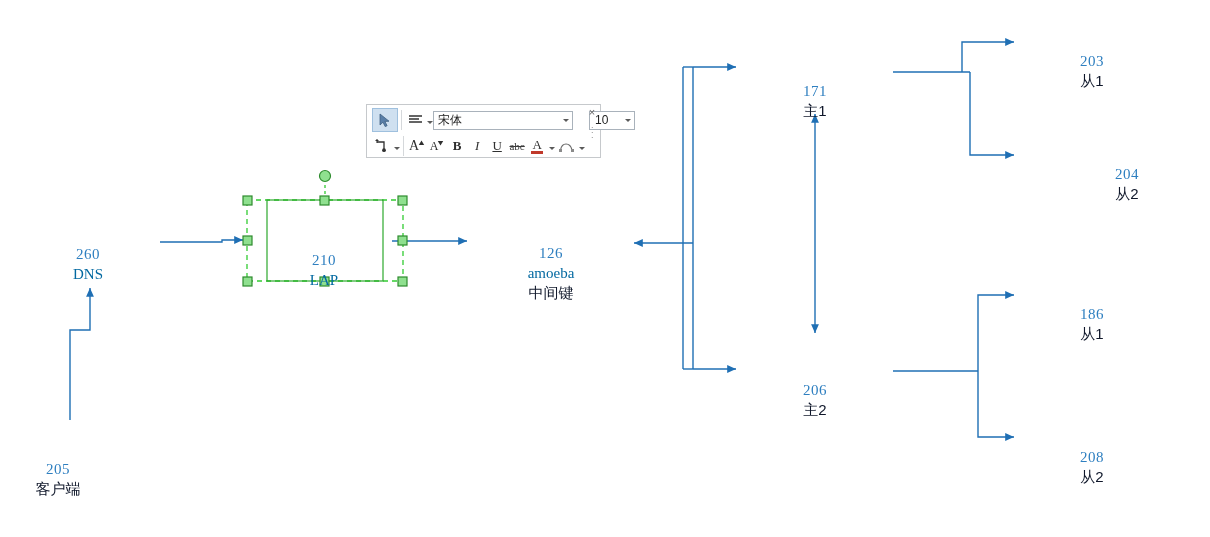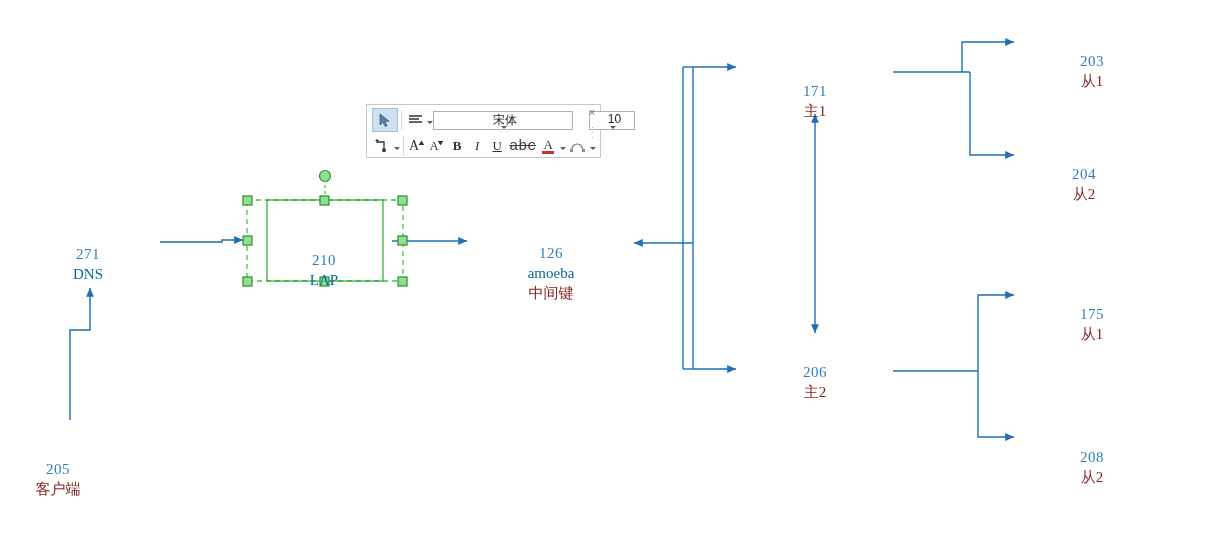--- a/index.html
+++ b/index.html
@@ -27,23 +27,23 @@
     position: absolute;
     text-align: center;
     font-family: "Liberation Serif", "DejaVu Serif", serif;
     font-size: 15px;
     line-height: 20px;
     color: #1F6FB4;
     white-space: nowrap;
     user-select: none;
   }
   .node-label .cjk {
-    font-family: Liberation Serif, serif;
+    font-family: Liberation Sans, sans-serif;
     font-size: 15px;
-    color: #7f1d1d;
+    color: #0f172a;
   }
   .node-label .num { color: #2E7FC0; letter-spacing: .5px; margin-top: 31px; }
   .node-label .lat { color: #0369a1; }
 
   
   #mini-toolbar {
     position: absolute;
     left: 366px;
     top: 104px;
     width: 235px;
@@ -97,21 +97,20 @@
   }
   .tb-combo {
     height: 19px;
     border: 1px solid #a9b2bb;
     background: #fff;
     display: flex;
     align-items: center;
     box-sizing: border-box;
     font-size: 12px;
     color: #222;
-    flex-direction: column;
   }
   .tb-combo .val {
     flex: 1;
     padding-left: 4px;
     overflow: hidden;
     white-space: nowrap;
     font-family: "DejaVu Sans", sans-serif;
   }
   .tb-combo .val.num { font-family: "Liberation Sans", sans-serif; padding-left:5px;}
   .tb-combo .arrow {
@@ -142,21 +141,21 @@
     width: 3px;
     color: #8a8a8a;
     font-size: 9px;
     line-height: 5px;
     letter-spacing: 0;
   }
   .tb-dots span { display:block; }
   .g-bold { font-weight: bold; font-family: "Liberation Serif", serif; font-size: 13px;}
   .g-ital { font-style: italic; font-family: "Liberation Serif", serif; font-size: 13px;}
   .g-und  { text-decoration: underline; font-family: "Liberation Serif", serif; font-size: 13px;}
-  .g-strike { text-decoration: line-through; font-size: 15px; color:#3a3a3a; font-family:Liberation Mono, monospace;}
+  .g-strike { text-decoration: line-through; font-size: 11px; color:#3a3a3a; font-family:Liberation Serif, serif;}
   .g-A-big { font-size: 14px; font-family:"Liberation Serif",serif;}
   .g-A-sm  { font-size: 12px; font-family:"Liberation Serif",serif;}
   .fontcolor-A {
     font-family: "Liberation Serif", serif;
     font-size: 13px;
     border-bottom: 3px solid #c0392b;
     line-height: 13px;
     padding: 0 1px;
   }
 </style>
@@ -224,21 +223,21 @@
       <rect x="243" y="236" width="9" height="9"></rect>
       <rect x="398" y="236" width="9" height="9"></rect>
       <rect x="243" y="277" width="9" height="9"></rect>
       <rect x="320" y="277" width="9" height="9"></rect>
       <rect x="398" y="277" width="9" height="9"></rect>
     </g>
   </g>
 </svg>
 
 <div class="node-label" style="left:48px;  top:213px; width:80px;">
-  <div class="num">271</div>
+  <div class="num">260</div>
   <div class="lat">DNS</div>
 </div>
 
 <div class="node-label" style="left:18px;  top:428px; width:80px;">
   <div class="num">205</div>
   <div class="cjk">客户端</div>
 </div>
 
 <div class="node-label" style="left:284px; top:219px; width:80px;">
   <div class="num">210</div>
@@ -249,37 +248,37 @@
   <div class="num">126</div>
   <div class="lat">amoeba</div>
   <div class="cjk">中间键</div>
 </div>
 
 <div class="node-label" style="left:775px; top:50px;  width:80px;">
   <div class="num">171</div>
   <div class="cjk">主1</div>
 </div>
 
-<div class="node-label" style="left:775px; top:331px; width:80px;">
+<div class="node-label" style="left:775px; top:349px; width:80px;">
   <div class="num">206</div>
   <div class="cjk">主2</div>
 </div>
 
 <div class="node-label" style="left:1052px; top:20px;  width:80px;">
   <div class="num">203</div>
   <div class="cjk">从1</div>
 </div>
 
-<div class="node-label" style="left:1044px; top:133px; width:80px;">
+<div class="node-label" style="left:1087px; top:133px; width:80px;">
   <div class="num">204</div>
   <div class="cjk">从2</div>
 </div>
 
 <div class="node-label" style="left:1052px; top:273px; width:80px;">
-  <div class="num">175</div>
+  <div class="num">186</div>
   <div class="cjk">从1</div>
 </div>
 
 <div class="node-label" style="left:1052px; top:416px; width:80px;">
   <div class="num">208</div>
   <div class="cjk">从2</div>
 </div>
 
 <div id="mini-toolbar">
 

